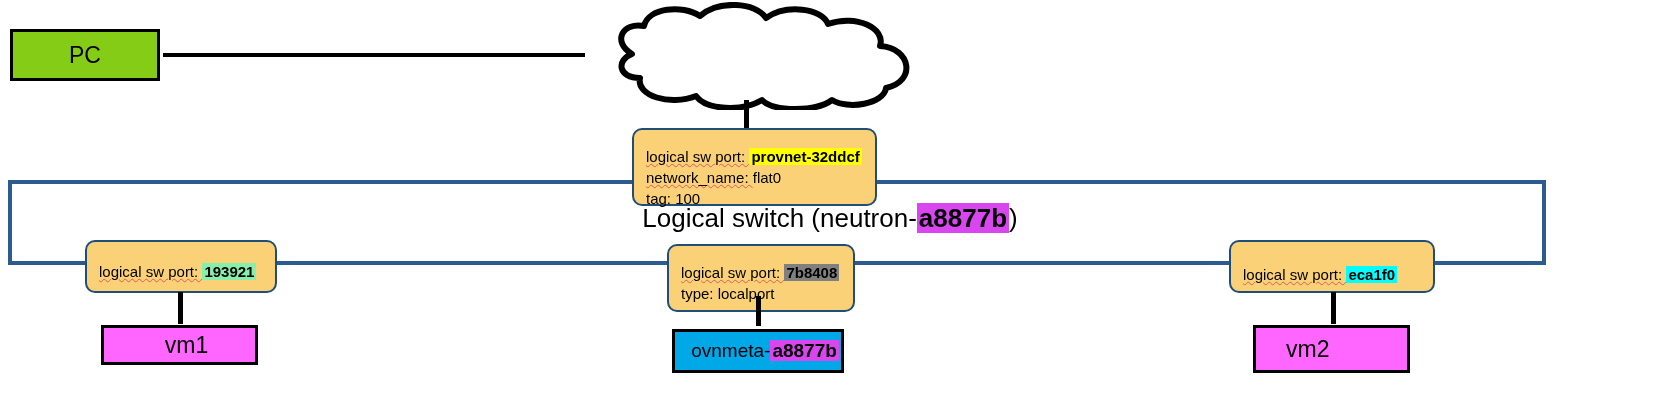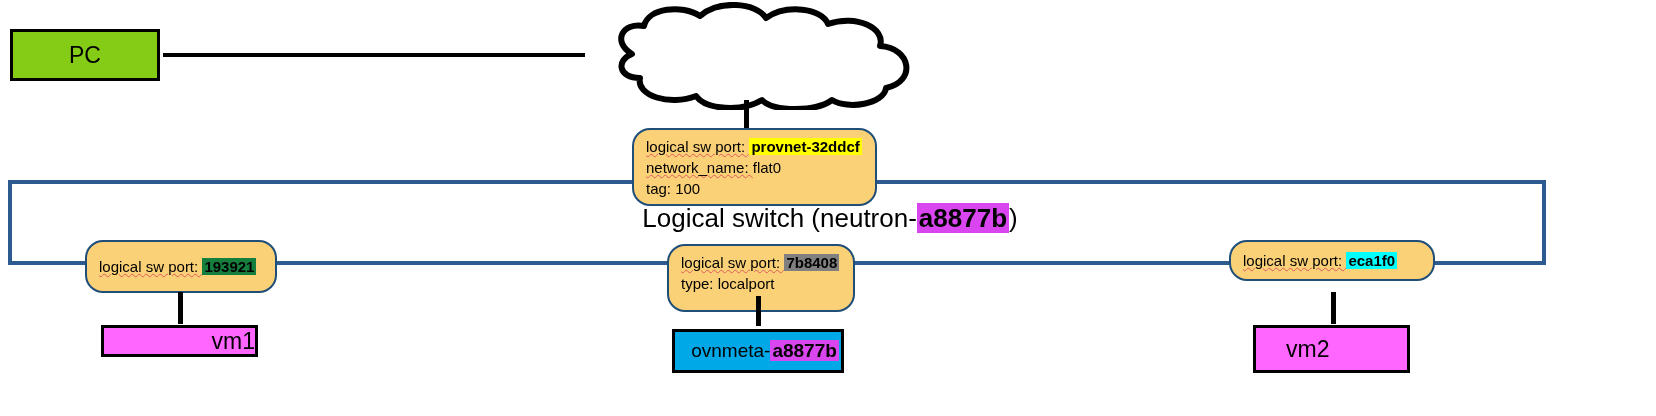--- a/index.html
+++ b/index.html
@@ -81,34 +81,34 @@
     font-size: 26px;
     color: #000000;
     white-space: nowrap;
   }
 
   
   .note {
     position: absolute;
     background: #fbd178;
     border: 2px solid #1f4e79;
-    border-radius: 18px;
-    box-sizing: border-box;
-    padding: 6px 10px 6px 12px;
+    border-radius: 10px;
+    box-sizing: border-box;
+    padding: 16px 10px 6px 12px;
     font-size: 15px;
     line-height: 21px;
     color: #000000;
     white-space: nowrap;
   }
   .note .row { display: block; }
 
   
   .hl { padding: 0 2px; font-weight: bold; }
   .hl-yellow { background: #ffff00; color: #000000; }
-  .hl-red    { background: #15803d; color: #000000; }
+  .hl-red    { background: #86efac; color: #000000; }
   .hl-gray   { background: #808080; color: #000000; }
   .hl-cyan   { background: #00ffff; color: #000000; }
   .hl-green  { background: #d946ef; color: #000000; font-weight: bold; }
 
   .wavy {
     text-decoration: underline;
     text-decoration-style: wavy;
     text-decoration-color: #e05a5a;
     text-decoration-thickness: 1px;
   }
@@ -171,29 +171,29 @@
 
   <div class="note" style="left:85px; top:240px; width:192px; height:53px; display:flex; align-items:center;">
     <span class="row"><span class="wavy">logical sw port: </span><span class="hl hl-red">193921</span></span>
   </div>
 
   <div class="note" style="left:667px; top:244px; width:188px; height:68px;">
     <span class="row"><span class="wavy">logical sw port: </span><span class="hl hl-gray">7b8408</span></span>
     <span class="row"><span>type: </span><span>localport</span></span>
   </div>
 
-  <div class="note" style="left:1229px; top:240px; width:206px; height:41px; display:flex; align-items:center;">
+  <div class="note" style="left:1229px; top:240px; width:206px; height:53px; display:flex; align-items:flex-end;">
     <span class="row"><span class="wavy">logical sw port: </span><span class="hl hl-cyan">eca1f0</span></span>
   </div>
 
   <div class="line vline" style="left:178px; top:292px; width:5px; height:32px;"></div>
   <div class="line vline" style="left:756px; top:296px; width:5px; height:30px;"></div>
   <div class="line vline" style="left:1331px; top:292px; width:5px; height:32px;"></div>
 
-  <div class="leaf-box vm-box" style="left:101px; top:325px; width:157px; height:32px; justify-content:flex-end; padding-left:14px;">
+  <div class="leaf-box vm-box" style="left:101px; top:325px; width:157px; height:40px; justify-content:center; padding-left:14px;">
     <span>vm1</span>
   </div>
 
   <div class="leaf-box meta-box" style="left:672px; top:329px; width:172px; height:44px;padding-left:14px;">
     <span><span>ovnmeta-</span><span class="hl hl-green">a8877b</span></span>
   </div>
 
   <div class="leaf-box vm-box" style="left:1253px; top:325px; width:157px; height:48px; justify-content:flex-start; padding-left:30px;">
     <span>vm2</span>
   </div>

